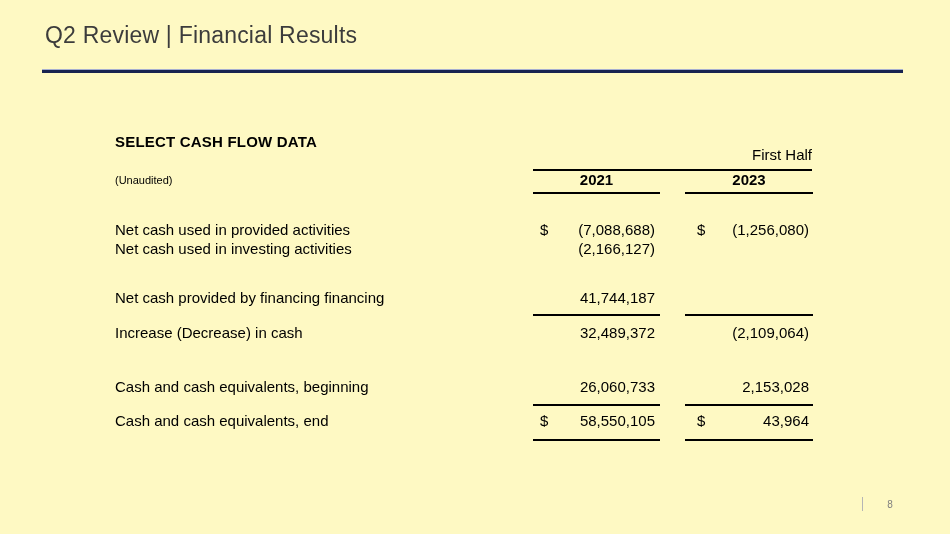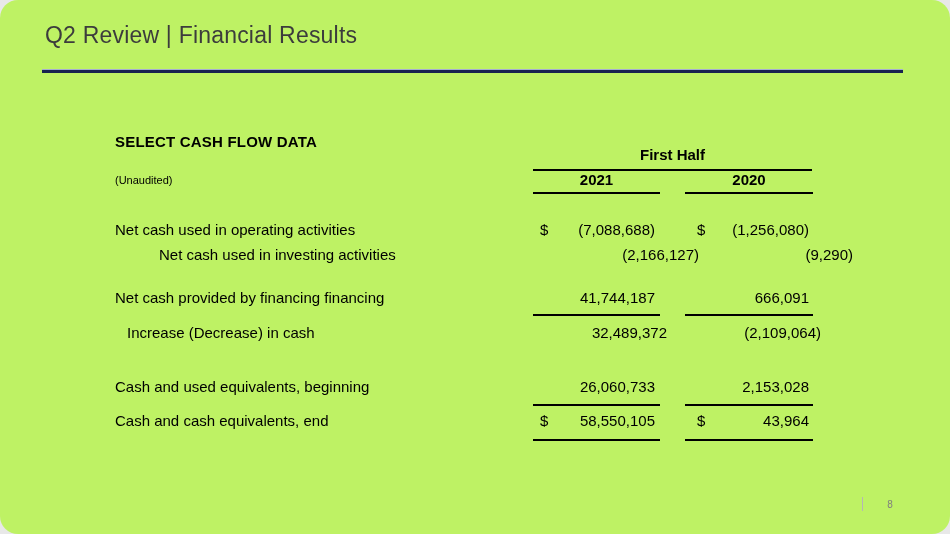--- a/index.html
+++ b/index.html
@@ -1,23 +1,22 @@
 <!DOCTYPE html>
 <html style="--accent-line: #182350; --title-text: #3C3C3C; --body-text: #000000; --muted-text: #7F7F7F;"><head>
 <meta charset="utf-8">
 <style>
   html,body{margin:0;padding:0;background:#e8e8e8;}
   .slide{
     position:relative;
     width:950px;height:534px;
-    background:#bef264;
+    background:#fef9c3;
     overflow:hidden;
     font-family:"Liberation Sans", sans-serif;
     color:var(--body-text,#000);
-    border-radius:18px;
   }
   
   .title{
     position:absolute;left:45px;top:20px;margin:0;
     font-size:23px;font-weight:400;line-height:30px;
     color:var(--title-text,#3C3C3C);
     letter-spacing:.2px;
   }
   .title-rule{
     position:absolute;left:42px;top:69px;width:861px;height:4px;
@@ -29,21 +28,21 @@
   .t-heading{
     position:absolute;left:115px;top:133px;
     font-size:15px;font-weight:700;line-height:18px;letter-spacing:.2px;
   }
   .t-subheading{
     position:absolute;left:115px;top:171px;
     font-size:11px;line-height:18px;
   }
   .period{
     position:absolute;left:533px;top:146px;width:279px;
-    text-align:center;font-size:15px;font-weight:700;line-height:18px;
+    text-align:right;font-size:15px;font-weight:400;line-height:18px;
   }
   .year{
     position:absolute;top:171px;
     text-align:center;font-size:15px;font-weight:700;line-height:18px;
   }
   .y1{left:533px;width:127px;}
   .y2{left:685px;width:128px;}
   
   .rule{position:absolute;height:2px;background:#000;}
   .period-rule{left:533px;top:169px;width:279px;}
@@ -60,23 +59,23 @@
     font-size:15px;line-height:18px;white-space:nowrap;
   }
   .val{
     position:absolute;display:flex;box-sizing:border-box;
     font-size:15px;line-height:18px;
   }
   .val.c1{left:533px;width:127px;padding:0 5px 0 7px;}
   .val.c2{left:685px;width:128px;padding:0 4px 0 12px;}
   .val .num{margin-left:auto;}
   .r1{top:221px;}
-  .r2{top:246px;margin-left:44px;}
+  .r2{top:240px;}
   .r3{top:289px;}
-  .r4{top:324px;margin-left:12px;}
+  .r4{top:324px;}
   .r5{top:378px;}
   .r6{top:412px;}
   
   .footer-bar{
     position:absolute;left:862px;top:497px;width:1px;height:14px;
     background:#b5b5b5;
   }
   .page-num{
     position:absolute;left:880px;top:499px;width:20px;
     text-align:center;font-size:10px;line-height:12px;
@@ -91,61 +90,55 @@
   <h1 class="title">Q2 Review | Financial Results</h1>
   <div class="title-rule"></div>
 
   <div class="t-heading">SELECT CASH FLOW DATA</div>
   <div class="t-subheading">(Unaudited)</div>
 
   <div class="period">First Half</div>
   <div class="rule period-rule"></div>
 
   <div class="year y1">2021</div>
-  <div class="year y2">2020</div>
+  <div class="year y2">2023</div>
   <div class="rule y1-rule"></div>
   <div class="rule y2-rule"></div>
 
-  <div class="label r1">Net cash used in operating activities</div>
+  <div class="label r1">Net cash used in provided activities</div>
   <div class="val c1 r1">
     <span class="cur">$</span>
     <span class="num">(7,088,688)</span>
   </div>
   <div class="val c2 r1">
     <span class="cur">$</span>
     <span class="num">(1,256,080)</span>
   </div>
 
   <div class="label r2">Net cash used in investing activities</div>
   <div class="val c1 r2">
     <span class="num">(2,166,127)</span>
   </div>
-  <div class="val c2 r2">
-    <span class="num">(9,290)</span>
-  </div>
 
   <div class="label r3">Net cash provided by financing financing</div>
   <div class="val c1 r3">
     <span class="num">41,744,187</span>
-  </div>
-  <div class="val c2 r3">
-    <span class="num">666,091</span>
   </div>
   <div class="rule c1-rule sum-rule"></div>
   <div class="rule c2-rule sum-rule"></div>
 
   <div class="label r4">Increase (Decrease) in cash</div>
   <div class="val c1 r4">
     <span class="num">32,489,372</span>
   </div>
   <div class="val c2 r4">
     <span class="num">(2,109,064)</span>
   </div>
 
-  <div class="label r5">Cash and used equivalents, beginning</div>
+  <div class="label r5">Cash and cash equivalents, beginning</div>
   <div class="val c1 r5">
     <span class="num">26,060,733</span>
   </div>
   <div class="val c2 r5">
     <span class="num">2,153,028</span>
   </div>
   <div class="rule c1-rule beg-rule"></div>
   <div class="rule c2-rule beg-rule"></div>
 
   <div class="label r6">Cash and cash equivalents, end</div>

